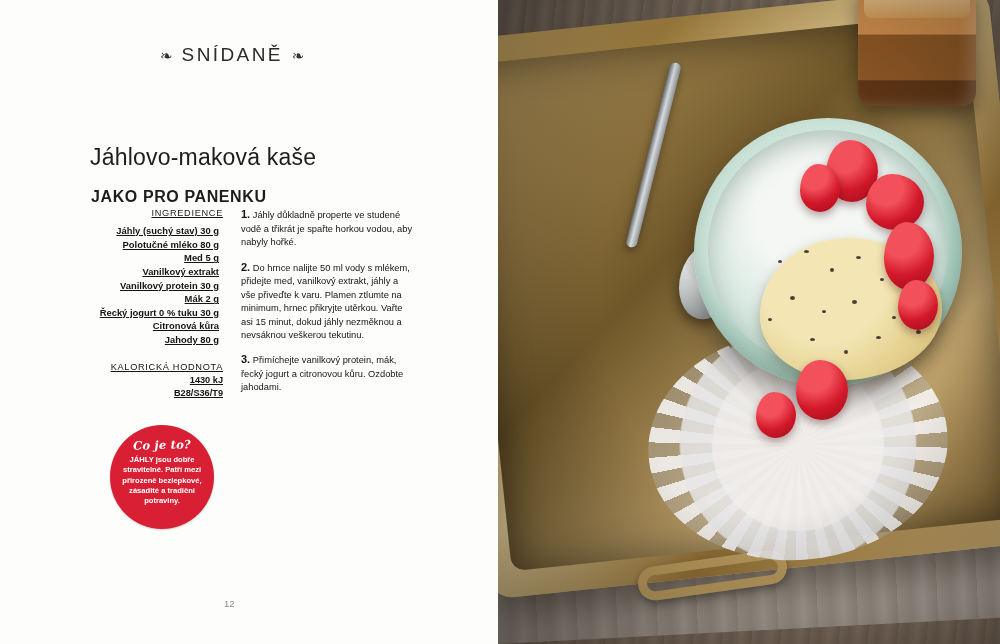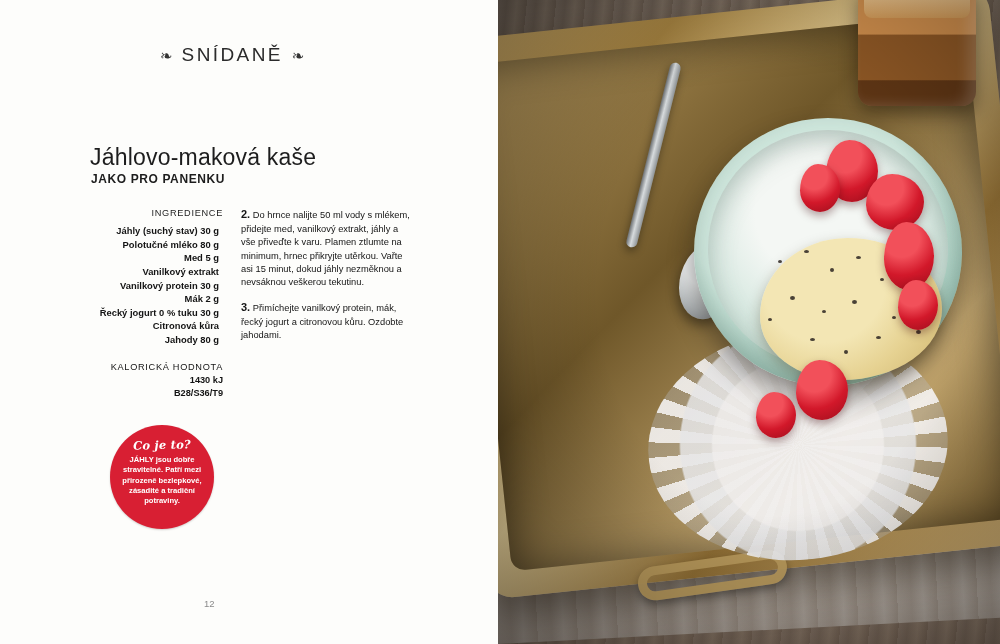--- a/index.html
+++ b/index.html
@@ -55,22 +55,22 @@
     left: 90px;
     top: 144px;
     font-size: 23px;
     font-weight: 400;
     letter-spacing: 0.2px;
     color: #1d1d1d;
   }
   .recipe-sub {
     position: absolute;
     left: 91px;
-    top: 172px;
-    font-size: 12px;
+    top: 188px;
+    font-size: 16px;
     font-weight: bold;
     letter-spacing: 0.6px;
     color: #1d1d1d;
   }
 
   
   .body-cols {
     position: absolute;
     left: 90px;
     top: 207px;
@@ -78,20 +78,21 @@
     display: flex;
     gap: 18px;
   }
 
   .col-ingredients {
     width: 133px;
     text-align: right;
     font-size: 9.4px;
     line-height: 1.42;
     color: #141414;
+    text-decoration: underline;
   }
   .col-ingredients .ing-head {
     font-size: 9.2px;
     letter-spacing: 0.7px;
     font-weight: 400;
     color: #1d1d1d;
     margin-bottom: 1px;
   }
   .col-ingredients ul {
     list-style: none;
@@ -157,21 +158,21 @@
     transform: rotate(-1.5deg);
   }
   .badge .badge-text {
     font-size: 7.6px;
     line-height: 1.35;
     font-weight: bold;
   }
 
   .folio {
     position: absolute;
-    left: 204px;
+    left: 224px;
     top: 598px;
     font-size: 9.5px;
     color: #8a8a8a;
   }
 
   
   .page-right {
     position: relative;
     width: 502px;
     height: 644px;
@@ -383,20 +384,24 @@
           <li>Jahody 80 g</li>
         </ul>
         <div class="kcal-block">
           <div class="kcal-head">KALORICKÁ HODNOTA</div>
           <div class="kcal-val">1430 kJ</div>
           <div class="kcal-macro">B28/S36/T9</div>
         </div>
       </div>
 
       <div class="col-steps">
+        <div class="step">
+          <span class="step-num">1.</span>
+          <span>Jáhly důkladně properte ve studené vodě a třikrát je spařte horkou vodou, aby nabyly hořké.</span>
+        </div>
         <div class="step">
           <span class="step-num">2.</span>
           <span>Do hrnce nalijte 50 ml vody s mlékem, přidejte med, vanilkový extrakt, jáhly a vše přiveďte k varu. Plamen ztlumte na minimum, hrnec přikryjte utěrkou. Vařte asi 15 minut, dokud jáhly nezměknou a nevsáknou veškerou tekutinu.</span>
         </div>
         <div class="step">
           <span class="step-num">3.</span>
           <span>Přimíchejte vanilkový protein, mák, řecký jogurt a citronovou kůru. Ozdobte jahodami.</span>
         </div>
       </div>
     </div>

